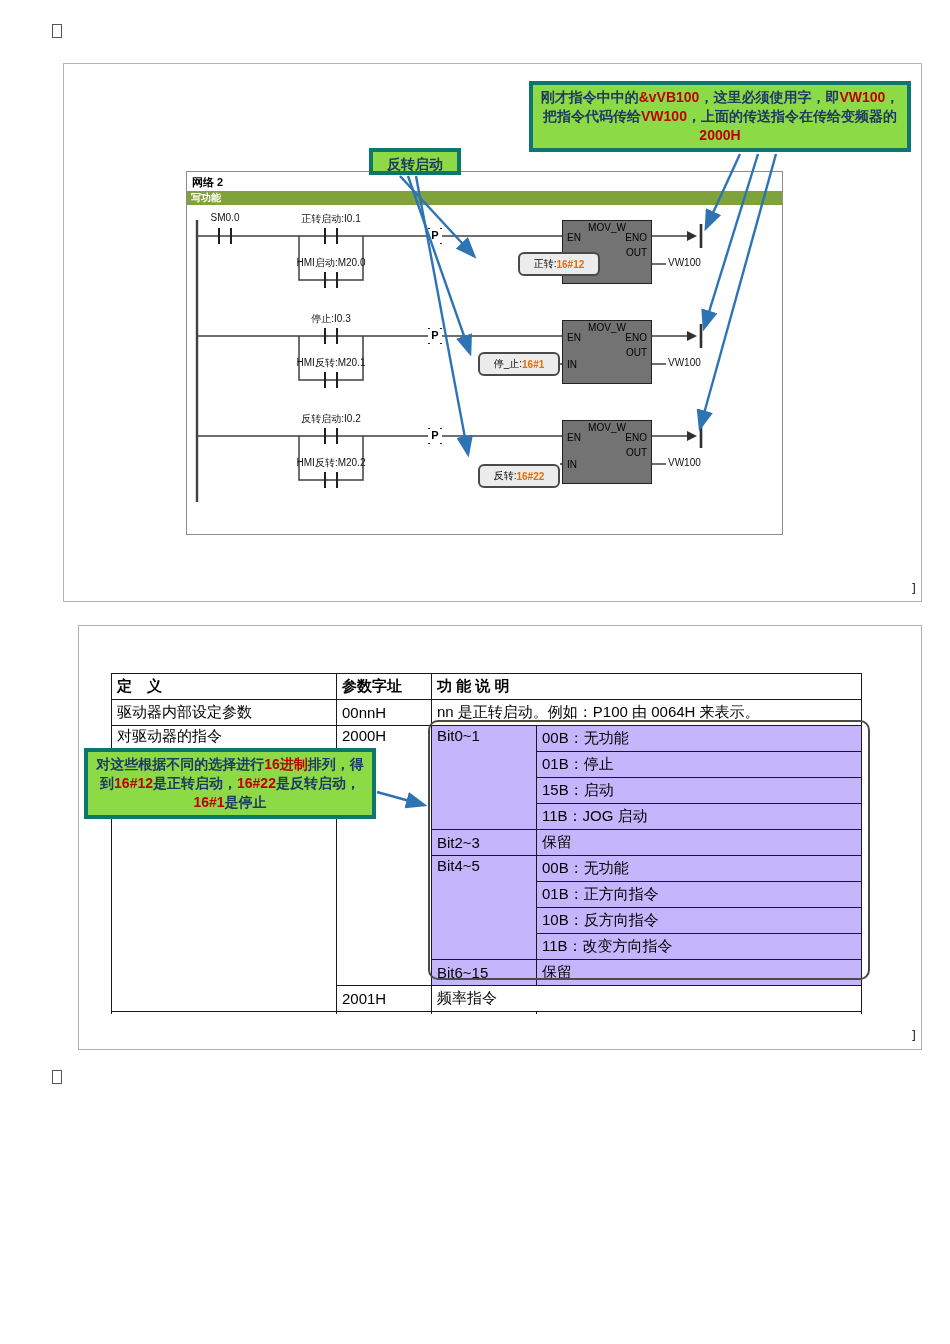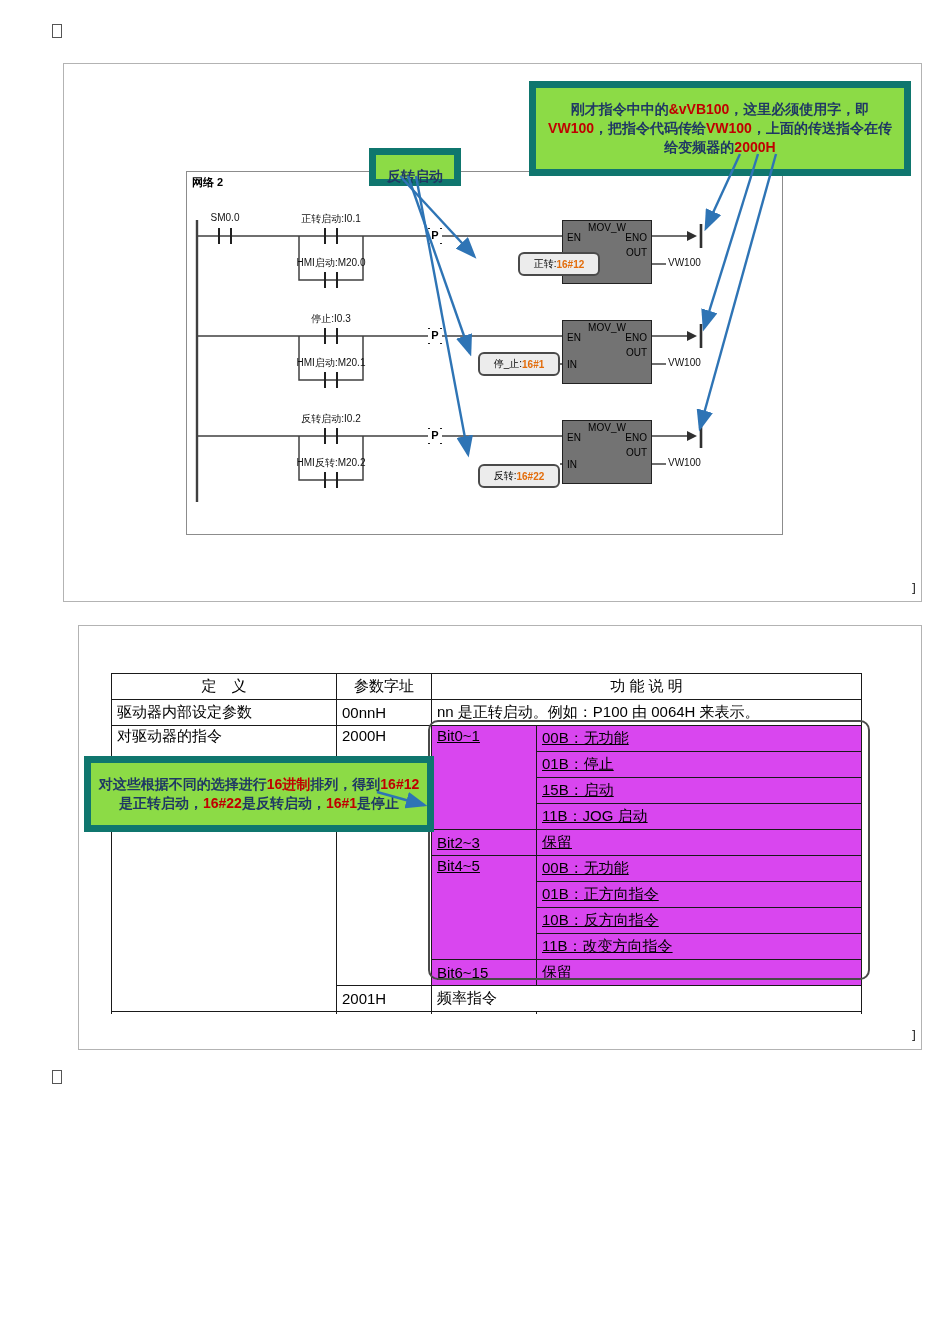--- a/index.html
+++ b/index.html
@@ -3,23 +3,23 @@
 <meta charset="utf-8">
 <style>
   html,body{margin:0;padding:0;background:#ffffff;}
   #page{position:relative;width:950px;height:1344px;background:#ffffff;overflow:hidden;
         font-family:"Liberation Sans",sans-serif;}
   .frame{position:absolute;background:#ffffff;border:1px solid #b3b3b3;}
   .tofu{position:absolute;width:8px;height:12px;border:1px solid #555;}
   .brk{position:absolute;font:13px "DejaVu Sans",sans-serif;color:#333;}
 
   
-  .callout{position:absolute;background:#8CDB46;border:7px solid #0f766e;color:#1F3864;
+  .callout{position:absolute;background:#8CDB46;border:4px solid #0f766e;color:#1F3864;
            font:bold 14px/1.35 "Liberation Sans",sans-serif;text-align:center;
-           padding:12px 6px;box-sizing:border-box;z-index:3;}
+           padding:3px 6px;box-sizing:border-box;z-index:3;}
   .em{color:#C00000;}
 
   
   .ladder{position:absolute;left:122px;top:107px;width:595px;height:362px;background:#fff;
           border:1px solid #8c8c8c;z-index:1;}
   .netlbl{position:absolute;left:5px;top:3px;font:bold 11px "Liberation Sans",sans-serif;color:#000;}
   .netbar{position:absolute;left:0;top:19px;right:0;height:14px;background:#7FA23C;}
   .netbar span{display:block;padding-left:4px;font:bold 10px/14px "Liberation Sans",sans-serif;color:#fff;}
   .wires{position:absolute;left:0;top:0;}
   .lbl{position:absolute;font:10px "Liberation Sans",sans-serif;color:#111;white-space:nowrap;}
@@ -38,23 +38,23 @@
   .pEdge{position:absolute;width:14px;height:14px;line-height:14px;text-align:center;background:#fff;
          font:bold 11px "Liberation Sans",sans-serif;}
   .ov{position:absolute;left:0;top:0;z-index:5;pointer-events:none;}
 
   
   .twrap{position:absolute;left:32px;top:47px;width:752px;height:341px;overflow:hidden;z-index:1;}
   .ptable{border-collapse:collapse;table-layout:fixed;width:750px;
           font:15px "Liberation Sans",sans-serif;color:#000;}
   .ptable th,.ptable td{border:1px solid #1a1a1a;padding:1px 5px;height:23px;overflow:hidden;
           white-space:nowrap;text-align:left;font-weight:normal;}
-  .ptable th{text-align:center;font-weight:normal;}
+  .ptable th{font-weight:bold;}
   .top{vertical-align:top;}
-  .shade{background:#d946ef;text-decoration:underline;}
+  .shade{background:#c4b5fd;}
   .bitlbl{font-weight:bold;}
   .hl{position:absolute;left:349px;top:94px;width:438px;height:256px;border:2.5px solid #4a4a4a;
       border-radius:10px;z-index:2;pointer-events:none;}
 </style>
 </head>
 <body>
 
 <div id="page">
 
   <div class="tofu" style="left:52px;top:24px;"></div>
@@ -77,40 +77,43 @@
                  M138 200 V216 M150 200 V216
                  M138 256 V272 M150 256 V272 M242 256 V272 M254 256 V272
                  M138 300 V316 M150 300 V316" stroke="#202020" stroke-width="2" fill="none"></path>
         <path d="M514 52 V76 M514 152 V176 M514 252 V276" stroke="#303030" stroke-width="2.6" fill="none"></path>
         <polygon points="500,59 510,64 500,69" fill="#303030"></polygon>
         <polygon points="500,159 510,164 500,169" fill="#303030"></polygon>
         <polygon points="500,259 510,264 500,269" fill="#303030"></polygon>
       </svg>
 
       <div class="netlbl">网络 2</div>
+      <div class="netbar">
+        <span>写功能</span>
+      </div>
 
       <div class="lbl c" style="left:8px;top:40px;width:60px;">SM0.0</div>
       <div class="lbl c" style="left:94px;top:40px;width:100px;">正转启动:I0.1</div>
       <div class="lbl c" style="left:84px;top:84px;width:120px;">HMI启动:M20.0</div>
       <span class="pEdge" style="left:241px;top:57px;">P</span>
       <div class="mov" style="left:375px;top:48px;">
         <span class="mt">MOV_W</span>
         <span class="men">EN</span>
         <span class="meno">ENO</span>
         <span class="min">IN</span>
         <span class="mout">OUT</span>
       </div>
       <div class="opbox" style="left:291px;top:80px;margin-left:40px;">
         <span>正转:</span>
           <span class="opv">16#12</span>
       </div>
       <div class="lbl" style="left:481px;top:85px;">VW100</div>
 
       <div class="lbl c" style="left:94px;top:140px;width:100px;">停止:I0.3</div>
-      <div class="lbl c" style="left:84px;top:184px;width:120px;">HMI启动:M20.1</div>
+      <div class="lbl c" style="left:84px;top:184px;width:120px;">HMI反转:M20.1</div>
       <span class="pEdge" style="left:241px;top:157px;">P</span>
       <div class="mov" style="left:375px;top:148px;">
         <span class="mt">MOV_W</span>
         <span class="men">EN</span>
         <span class="meno">ENO</span>
         <span class="min">IN</span>
         <span class="mout">OUT</span>
       </div>
       <div class="opbox" style="left:291px;top:180px;">
         <span>停_止:</span>
@@ -220,21 +223,21 @@
           <td>2002H</td>
           <td class="bitlbl">Bit0</td>
           <td>1：E.F. ON</td>
         </tr>
       </tbody>
         </table>
     </div>
 
     <div class="hl"></div>
 
-    <div class="callout" style="left:5px;top:130px;width:350px;"><span>对这些根据不同的选择进行</span><span class="em">16进制</span><span>排列，得到</span><span class="em">16#12</span><span>是正转启动，</span><span class="em">16#22</span><span>是反转启动，</span><span class="em">16#1</span><span>是停止</span></div>
+    <div class="callout" style="left:5px;top:122px;width:292px;"><span>对这些根据不同的选择进行</span><span class="em">16进制</span><span>排列，得到</span><span class="em">16#12</span><span>是正转启动，</span><span class="em">16#22</span><span>是反转启动，</span><span class="em">16#1</span><span>是停止</span></div>
 
     <svg class="ov" width="842" height="423" viewBox="0 0 842 423">
       <defs>
         <marker id="ah2" markerWidth="9" markerHeight="7" refX="7.5" refY="3.5" orient="auto">
           <polygon points="0 0, 9 3.5, 0 7" fill="#2E74B5"></polygon>
         </marker>
       </defs>
       <path d="M298 166 L345 179" stroke="#2E74B5" stroke-width="2.4" fill="none" marker-end="url(#ah2)"></path>
     </svg>
   </div>

